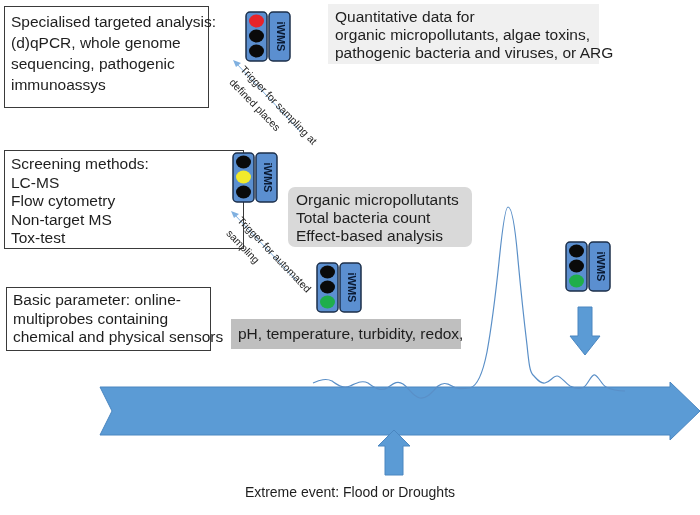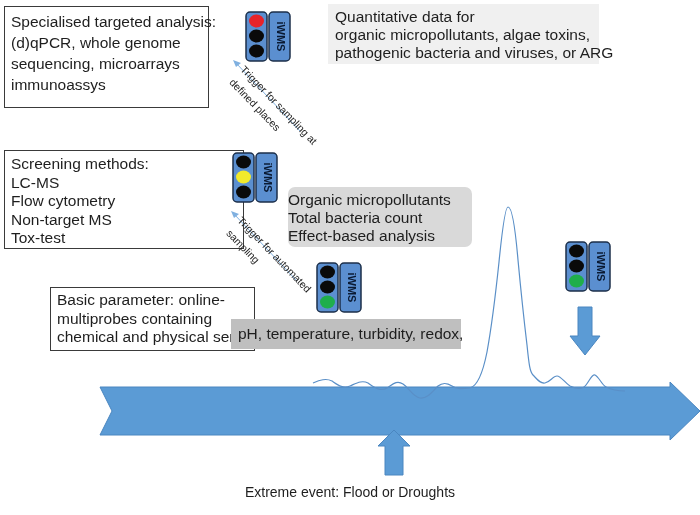--- a/index.html
+++ b/index.html
@@ -1,46 +1,46 @@
 <!DOCTYPE html>
 <html><head>
 <meta charset="utf-8">
 <style>
   html, body { margin:0; padding:0; background:#ffffff; }
   body { width:700px; height:515px; position:relative; overflow:hidden;
          font-family:"Liberation Sans", "DejaVu Sans", sans-serif; color:#1e1e1e; }
   .box { position:absolute; border:1.5px solid #3a3a3a; background:#fff;
          font-size:15.5px; line-height:21px; padding:4px 6px; box-sizing:border-box; }
-  .gbox { position:absolute; font-size:15.5px; line-height:20px; padding:4px 0; box-sizing:border-box; color:#1e1e1e; }
+  .gbox { position:absolute; font-size:15.5px; line-height:20px; padding:4px 8px; box-sizing:border-box; color:#1e1e1e; }
   .box div, .gbox div { white-space:nowrap; }
   .tl { position:absolute; width:46px; height:51px; }
   .diag-label { position:absolute; font-size:10.5px; line-height:12px; color:#1e1e1e; white-space:nowrap;
                 transform-origin:left top; }
   .caption { position:absolute; left:0; width:700px; text-align:center; top:484px; font-size:14px; color:#1e1e1e; }
   svg.overlay { position:absolute; left:0; top:0; }
 </style>
 </head>
 <body>
 
 <div class="box" style="left:4px;top:6px;width:205px;height:102px;">
   <div>Specialised targeted analysis:</div>
   <div>(d)qPCR, whole genome</div>
-  <div>sequencing, microarrays</div>
+  <div>sequencing, pathogenic</div>
   <div>immunoassys</div>
 </div>
 
 <div class="box" style="left:4px;top:150px;width:240px;height:99px;line-height:18.5px;">
   <div>Screening methods:</div>
   <div>LC-MS</div>
   <div>Flow cytometry</div>
   <div>Non-target MS</div>
   <div>Tox-test</div>
 </div>
 
-<div class="box" style="left:6px;top:287px;width:205px;height:64px;line-height:18.5px;padding-top:3px;margin-left:44px;">
+<div class="box" style="left:6px;top:287px;width:205px;height:64px;line-height:18.5px;padding-top:3px;">
   <div>Basic parameter: online-</div>
   <div>multiprobes containing</div>
   <div>chemical and physical sensors</div>
 </div>
 
 <div class="gbox" style="left:328px;top:4px;width:271px;height:60px;background:#f0f0f0;line-height:18px;padding-top:4px;padding-left:7px;">
   <div>Quantitative data for</div>
   <div>organic micropollutants, algae toxins,</div>
   <div>pathogenic bacteria and viruses, or ARG</div>
 </div>

